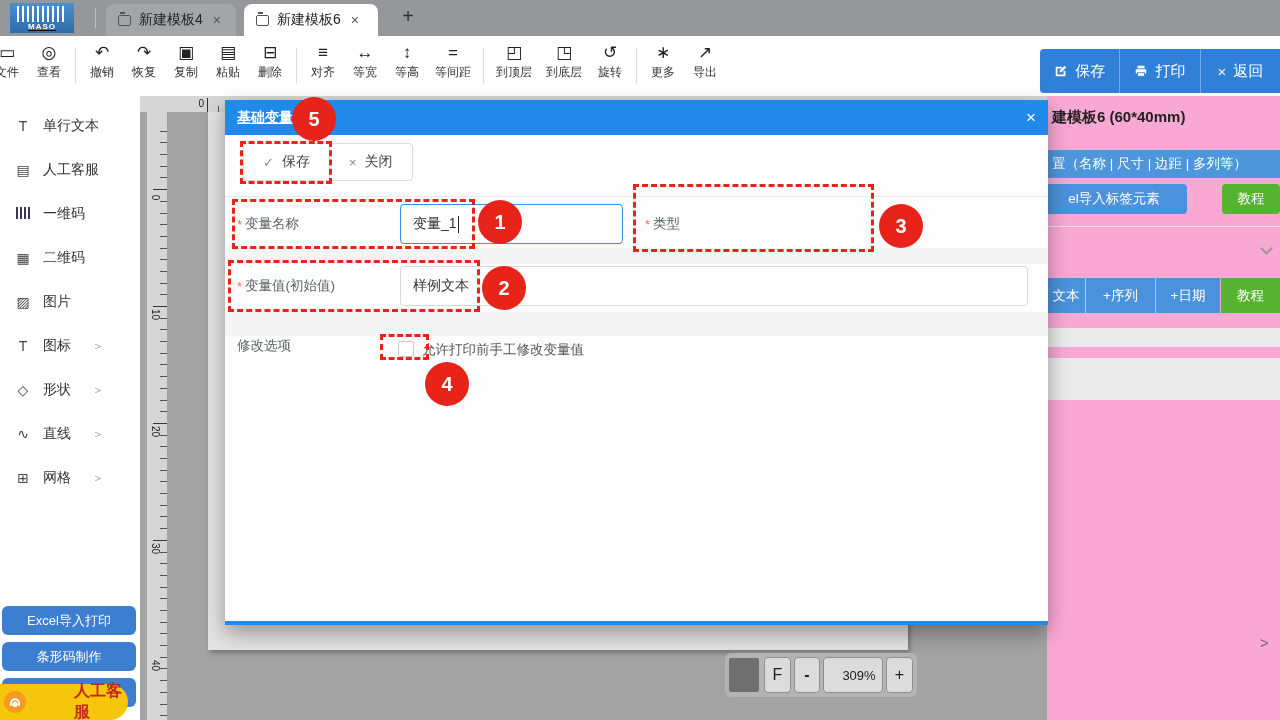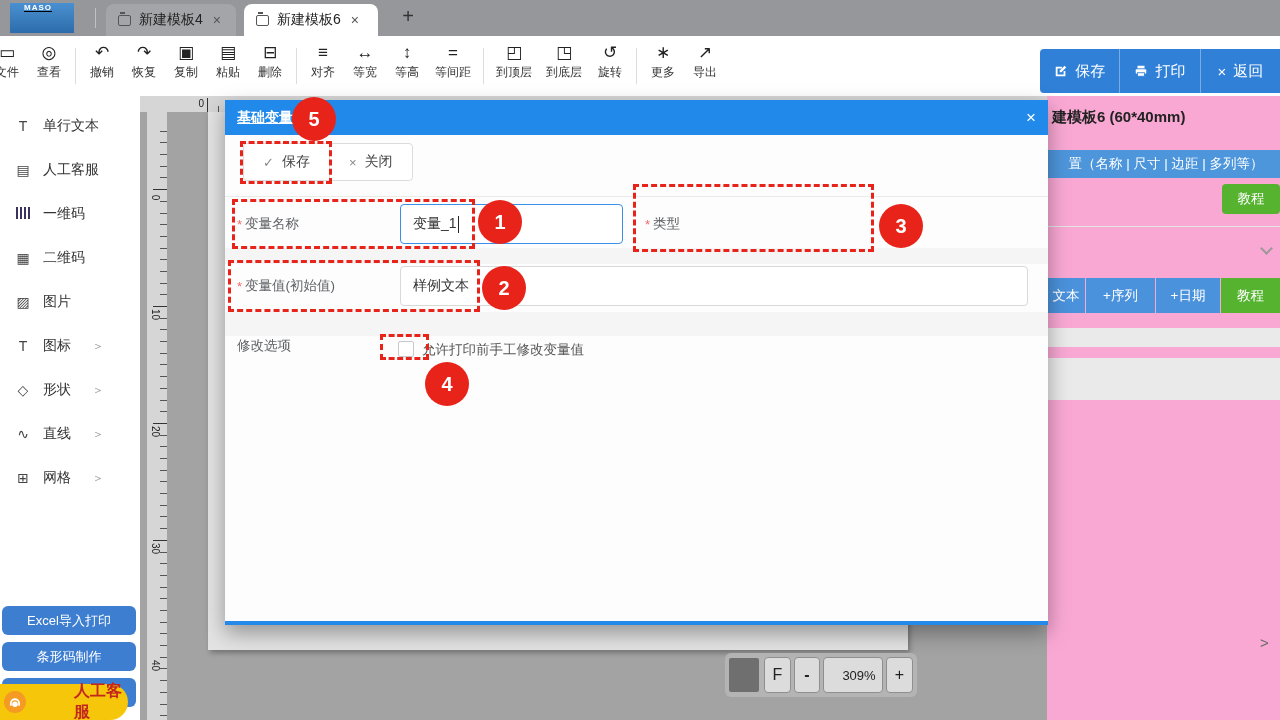--- a/index.html
+++ b/index.html
@@ -1,20 +1,20 @@
 <!DOCTYPE html>
 <html><head>
 <meta charset="utf-8">
 <style>
   * { margin:0; padding:0; box-sizing:border-box; }
   html,body { width:1280px; height:720px; overflow:hidden; font-family:"Liberation Sans","DejaVu Sans",sans-serif; }
 
   
   .tabbar { position:absolute; left:0; top:0; width:1280px; height:36px; background:#95979a; z-index:10; }
-  .logo { position:absolute; left:10px; top:3px; width:64px; height:30px; background:linear-gradient(#4a90d0,#2c6cab); display:flex; flex-direction:row;text-decoration:underline; }
+  .logo { position:absolute; left:10px; top:3px; width:64px; height:30px; background:linear-gradient(#4a90d0,#2c6cab); display:flex; flex-direction:column;text-decoration:underline; }
   .logo-bars { height:16px; margin:3px 7px 0; background:repeating-linear-gradient(90deg,#fff 0 2px,transparent 2px 5px); }
   .logo-text { color:#fff; font-size:8px; font-weight:bold; text-align:center; letter-spacing:1px; line-height:10px; }
   .bar-sep { position:absolute; left:95px; top:8px; width:1px; height:20px; background:#bfc1c4; }
   .tab { position:absolute; top:4px; height:32px; display:flex; align-items:center; gap:8px; padding:0 12px; border-radius:8px 8px 0 0; font-size:14px; color:#222; }
   .tab.inactive { left:106px; width:130px; background:rgba(255,255,255,0.14); }
   .tab.active { left:244px; width:134px; background:#ffffff; }
   .tab-ico { width:13px; height:11px; border:1.5px solid #555; border-radius:2px; position:relative; flex:0 0 auto; }
   .tab-ico::before { content:""; position:absolute; left:1px; top:-4px; width:5px; height:2px; background:#555; }
   .tab-close { font-size:14px; color:#555; margin-left:2px; }
   .tab-plus { position:absolute; left:396px; top:5px; font-size:20px; color:#333; width:24px; text-align:center; }
@@ -57,21 +57,21 @@
   .page { position:absolute; left:68px; top:16px; width:700px; height:538px; background:#e3e3e3; box-shadow:2px 3px 5px rgba(0,0,0,0.28); }
   .zoom-panel { position:absolute; left:585px; top:557px; width:192px; height:44px; background:#b4b4b4; border-radius:6px; display:flex; align-items:center; gap:3px; padding:4px; z-index:20; }
   .zoom-swatch { width:30px; height:34px; background:#6f6f6f; border-radius:2px; margin-right:2px; }
   .zoom-btn { height:36px; background:#dcdcdc; border:1px solid #8f8f8f; border-radius:4px; display:flex; align-items:center; justify-content:center; color:#222; }
   .zb-f { width:27px; font-size:16px; } .zb-m { width:26px; font-size:16px; font-weight:bold; }
   .zb-lvl { width:60px; font-size:13px;padding-left:12px; } .zb-p { width:27px; font-size:16px; }
 
   
   .rightpanel { position:absolute; left:1047px; top:96px; width:233px; height:624px; background:#f9a8d4; z-index:4; }
   .rp-title { position:absolute; left:5px; top:12px; font-size:15px; font-weight:bold; color:#222; white-space:nowrap; }
-  .rp-bluebar { position:absolute; left:0; top:54px; width:233px; height:28px; background:#4e96dc; color:#fff; font-size:13.5px; line-height:28px; padding-left:5px; white-space:nowrap; overflow:hidden;text-align:center; }
+  .rp-bluebar { position:absolute; left:0; top:54px; width:233px; height:28px; background:#4e96dc; color:#fff; font-size:13.5px; line-height:28px; padding-left:5px; white-space:nowrap; overflow:hidden; }
   .rp-import { position:absolute; left:-6px; top:88px; width:146px; height:30px; background:#4b92dc; border-radius:4px; color:#fff; font-size:13.5px; text-align:center; line-height:30px; }
   .rp-tut { position:absolute; left:175px; top:88px; width:58px; height:30px; background:#55b32f; border-radius:4px; color:#fff; font-size:13.5px; text-align:center; line-height:30px; }
   .rp-div { position:absolute; left:0; top:130px; width:233px; height:1px; background:#e5e5e5; }
   .rp-chev-down { position:absolute; left:215px; top:148px; width:9px; height:9px; border-right:2px solid #999; border-bottom:2px solid #999; transform:rotate(45deg); }
   .rp-addrow { position:absolute; left:0; top:182px; width:233px; height:35px; display:flex; gap:1px; }
   .rp-seg { background:#4b92dc; color:#fff; font-size:13.5px; display:flex; align-items:center; justify-content:center; }
   .rp-seg.s1 { width:38px; } .rp-seg.s2 { width:69px; } .rp-seg.s3 { width:64px; }
   .rp-seg.green { background:#55b32f; flex:1; }
   .rp-band1 { position:absolute; left:0; top:232px; width:233px; height:19px; background:#eaeaea; }
   .rp-band2 { position:absolute; left:0; top:262px; width:233px; height:42px; background:#eaeaea; }
@@ -297,20 +297,21 @@
     <div class="zoom-btn zb-f">F</div>
     <div class="zoom-btn zb-m">-</div>
     <div class="zoom-btn zb-lvl">309%</div>
     <div class="zoom-btn zb-p">+</div>
   </div>
 </div>
 
 <div class="rightpanel">
   <div class="rp-title">建模板6 (60*40mm)</div>
   <div class="rp-bluebar">置（名称 | 尺寸 | 边距 | 多列等）</div>
+  <div class="rp-import">el导入标签元素</div>
   <div class="rp-tut">教程</div>
   <div class="rp-div"></div>
   <div class="rp-chev-down"></div>
   <div class="rp-addrow">
     <div class="rp-seg s1">文本</div>
     <div class="rp-seg s2">+序列</div>
     <div class="rp-seg s3">+日期</div>
     <div class="rp-seg green">教程</div>
   </div>
   <div class="rp-band1"></div>

